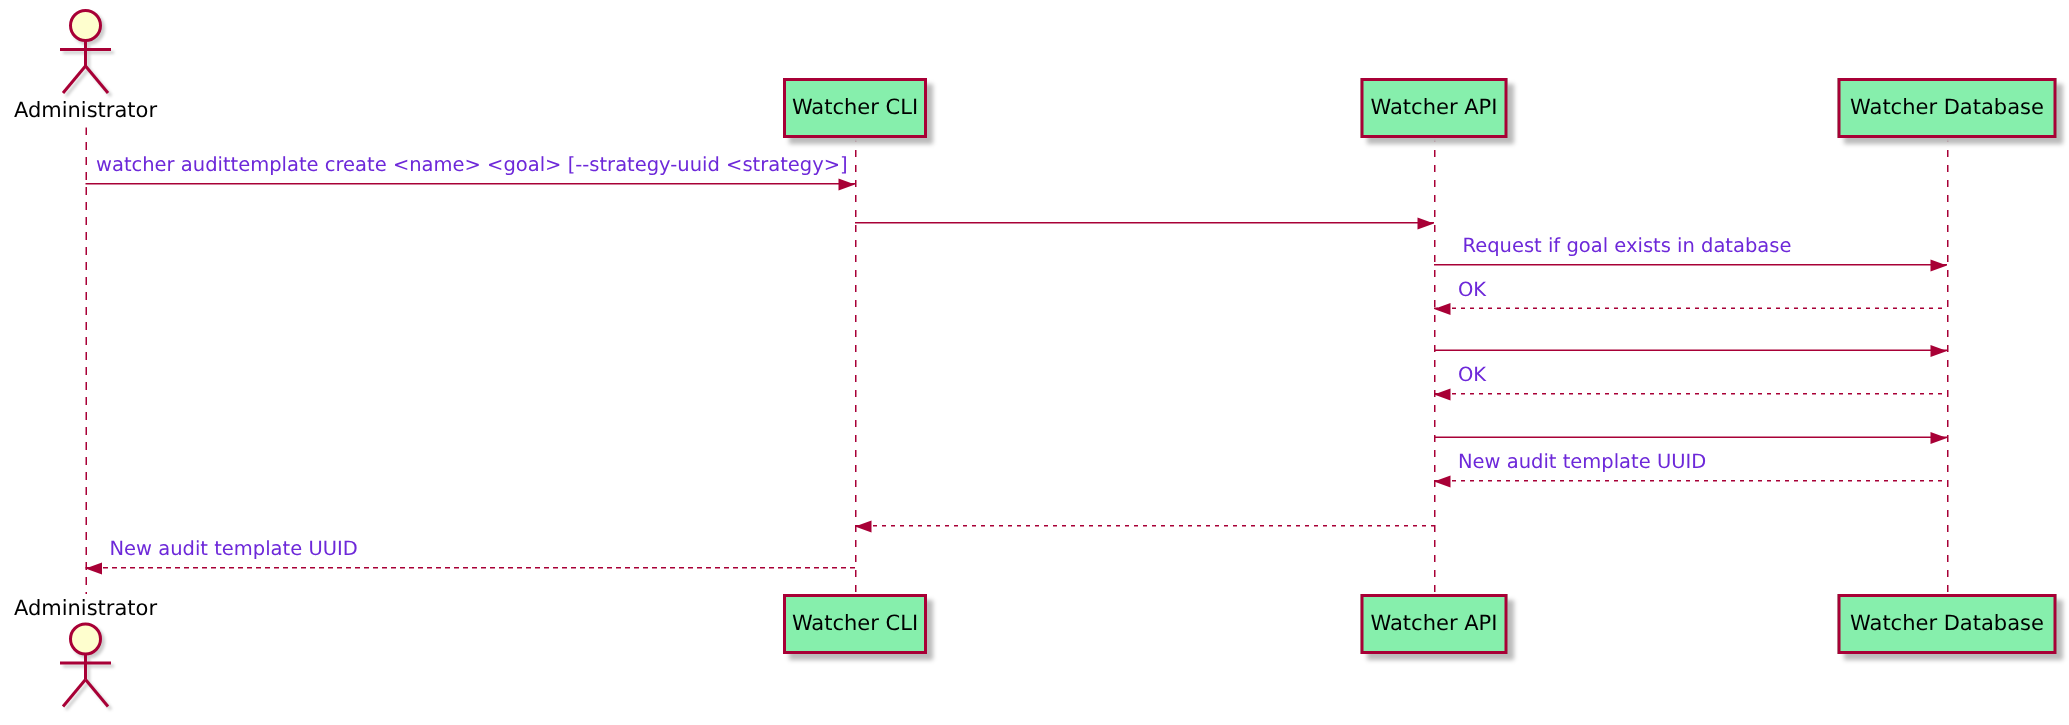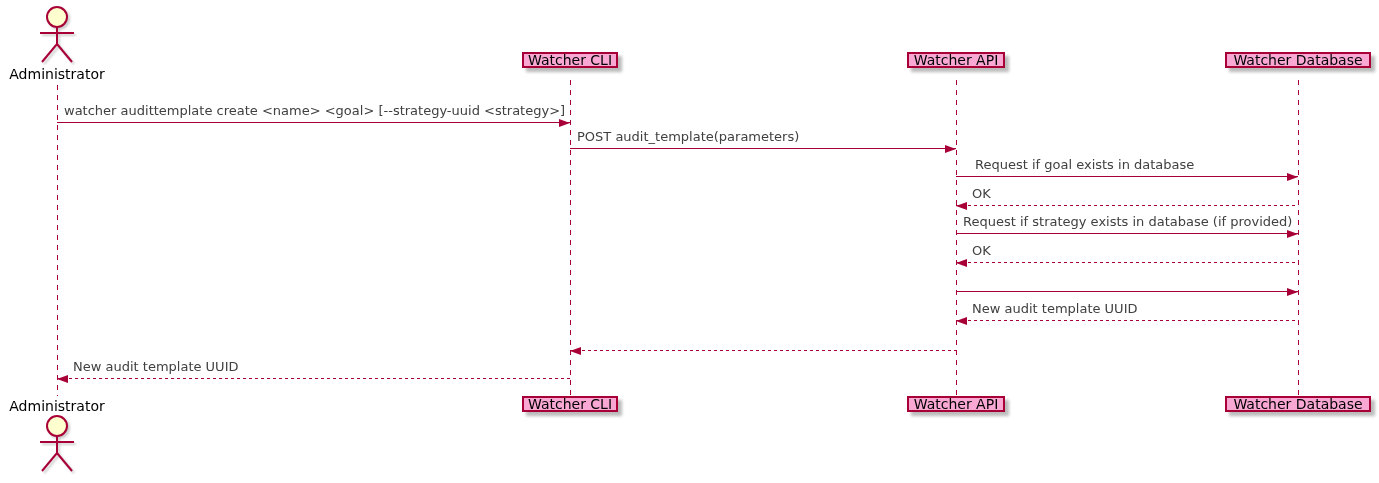--- a/index.html
+++ b/index.html
@@ -8,22 +8,22 @@
     width:1379px; height:483px;
     background:#ffffff;
     font-family:"DejaVu Sans", sans-serif;
     overflow:hidden;
   }
   .lifeline {
     position:absolute; width:1px;
     background:repeating-linear-gradient(to bottom,#A80036 0 5px,transparent 5px 10px);
   }
   .pbox {
-    position:absolute; height:16px; box-sizing:border-box;
-    background:#f9a8d4; border:2px solid #A80036;
+    position:absolute; height:40px; box-sizing:border-box;
+    background:#86efac; border:2px solid #A80036;
     box-shadow:4px 4px 3px #bbbbbb;
     display:flex; align-items:center; justify-content:center;
     font-size:14px; color:#000; white-space:nowrap; padding:0 0;
   }
   .actor-figure {
     position:absolute; transform:translateX(-50%);
     filter:drop-shadow(2px 2px 1px #cccccc);
   }
   .actor-label {
     position:absolute; transform:translateX(-50%);
@@ -31,21 +31,21 @@
   }
   .msg-line { position:absolute; height:1px; background:#A80036; }
   .msg-line.dashed {
     background:repeating-linear-gradient(to right,#A80036 0 3px,transparent 3px 6px);
   }
   .arrowhead { position:absolute; width:0; height:0;
     border-top:4px solid transparent; border-bottom:4px solid transparent; }
   .arrowhead.right { border-left:11px solid #A80036; }
   .arrowhead.left  { border-right:11px solid #A80036; }
   .msg-label {
-    position:absolute; font-size:13px; color:#404040; white-space:nowrap; height:16px;
+    position:absolute; font-size:13px; color:#6d28d9; white-space:nowrap; height:16px;
   }
 </style>
 </head>
 <body>
 
 <div id="canvas">
     <div class="lifeline" style="left: 57px; top: 85px; height: 311px;"></div>
     <div class="actor-figure" style="left: 57px; top: 5px;"><svg width="48" height="60" viewBox="0 0 48 60">
         <circle cx="24" cy="12" r="10" fill="#FEFECE" stroke="#A80036" stroke-width="2"></circle>
         <line x1="24" y1="22" x2="24" y2="39" stroke="#A80036" stroke-width="2"></line>
@@ -69,30 +69,28 @@
     <div class="pbox" style="left: 907px; top: 52px; min-width: 98px;">Watcher API</div>
     <div class="pbox" style="left: 907px; top: 396px; min-width: 98px;">Watcher API</div>
     <div class="lifeline" style="left: 1298px; top: 80px; height: 316px;"></div>
     <div class="pbox" style="left: 1225px; top: 52px; min-width: 146px;">Watcher Database</div>
     <div class="pbox" style="left: 1225px; top: 396px; min-width: 146px;">Watcher Database</div>
     <div class="msg-line" style="left: 57px; top: 122px; width: 513px;"></div>
     <div class="arrowhead right" style="top: 118.5px; left: 559px;"></div>
     <div class="msg-label" style="left: 64px; top: 103px;">watcher audittemplate create &lt;name&gt; &lt;goal&gt; [--strategy-uuid &lt;strategy&gt;]</div>
     <div class="msg-line" style="left: 570px; top: 148px; width: 386px;"></div>
     <div class="arrowhead right" style="top: 144.5px; left: 945px;"></div>
-    <div class="msg-label" style="left: 577px; top: 129px;">POST audit_template(parameters)</div>
     <div class="msg-line" style="left: 956px; top: 176px; width: 342px;"></div>
     <div class="arrowhead right" style="top: 172.5px; left: 1287px;"></div>
     <div class="msg-label" style="left: 963px; top: 157px; margin-left: 12px;">Request if goal exists in database</div>
     <div class="msg-line dashed" style="left: 956px; top: 205px; width: 342px;"></div>
     <div class="arrowhead left" style="top: 201.5px; left: 956px;"></div>
     <div class="msg-label" style="left: 972px; top: 186px;">OK</div>
     <div class="msg-line" style="left: 956px; top: 233px; width: 342px;"></div>
     <div class="arrowhead right" style="top: 229.5px; left: 1287px;"></div>
-    <div class="msg-label" style="left: 963px; top: 214px;">Request if strategy exists in database (if provided)</div>
     <div class="msg-line dashed" style="left: 956px; top: 262px; width: 342px;"></div>
     <div class="arrowhead left" style="top: 258.5px; left: 956px;"></div>
     <div class="msg-label" style="left: 972px; top: 243px;">OK</div>
     <div class="msg-line" style="left: 956px; top: 291px; width: 342px;"></div>
     <div class="arrowhead right" style="top: 287.5px; left: 1287px;"></div>
     <div class="msg-line dashed" style="left: 956px; top: 320px; width: 342px;"></div>
     <div class="arrowhead left" style="top: 316.5px; left: 956px;"></div>
     <div class="msg-label" style="left: 972px; top: 301px;">New audit template UUID</div>
     <div class="msg-line dashed" style="left: 570px; top: 350px; width: 386px;"></div>
     <div class="arrowhead left" style="top: 346.5px; left: 570px;"></div>

